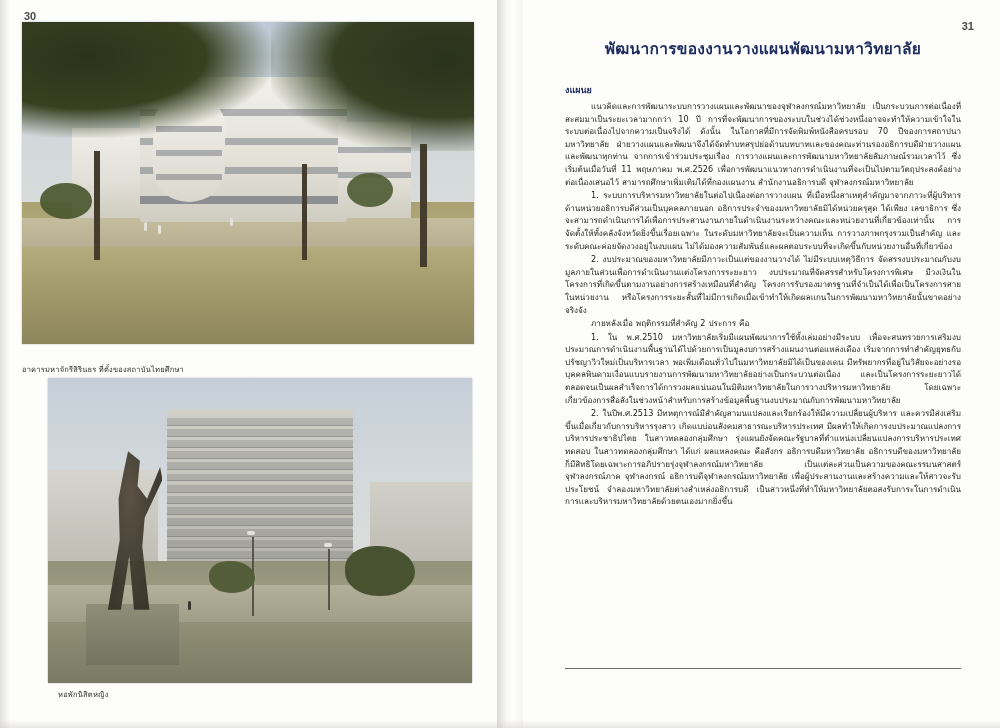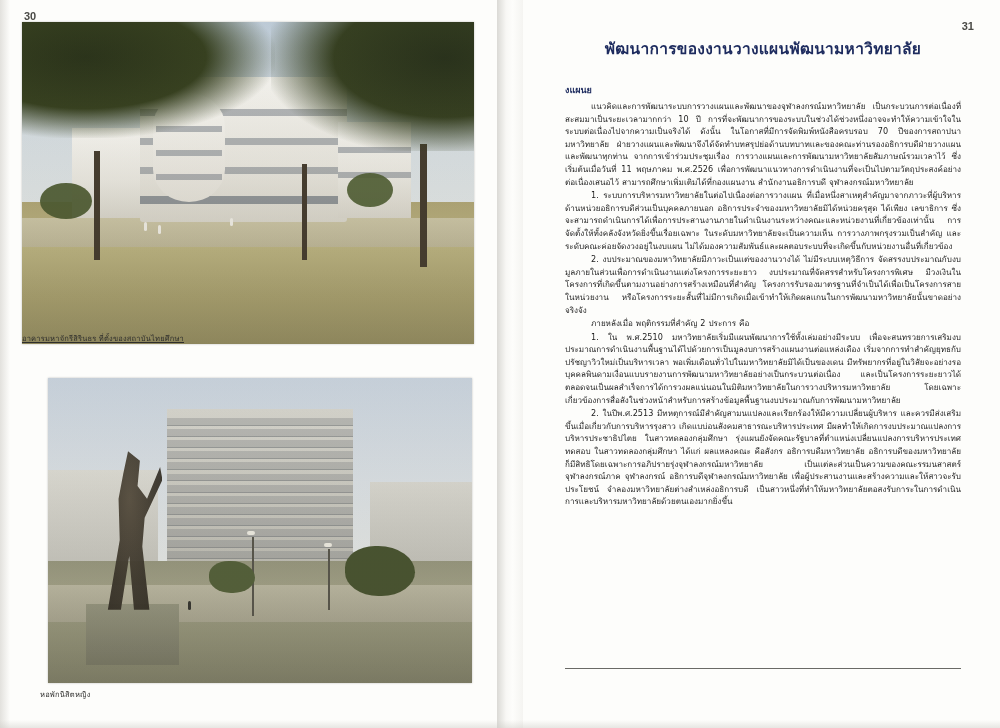--- a/index.html
+++ b/index.html
@@ -61,22 +61,22 @@
   .photo-bottom { left: 48px; top: 378px; width: 424px; height: 305px; }
 
   .caption {
     position: absolute;
     font-size: 7.5px;
     color: #2e2e2c;
     font-family: "Liberation Sans", sans-serif;
     letter-spacing: 0.2px;
     white-space: nowrap;
   }
-  .caption-top { left: 22px; top: 332px; text-decoration: underline; }
-  .caption-bottom { left: 40px; top: 688px; }
+  .caption-top { left: 22px; top: 363px; }
+  .caption-bottom { left: 58px; top: 688px; }
 
   
   .p1-sky {
     position: absolute; left:0; top:0; width:100%; height:58%;
     background: linear-gradient(to bottom, #b9c7d4 0%, #cdd6dc 45%, #dbe0e0 100%);
   }
   .p1-bldg {
     position: absolute;
     background: linear-gradient(to bottom, #f2f1ec 0%, #e4e2da 60%, #d2cfc4 100%);
   }

